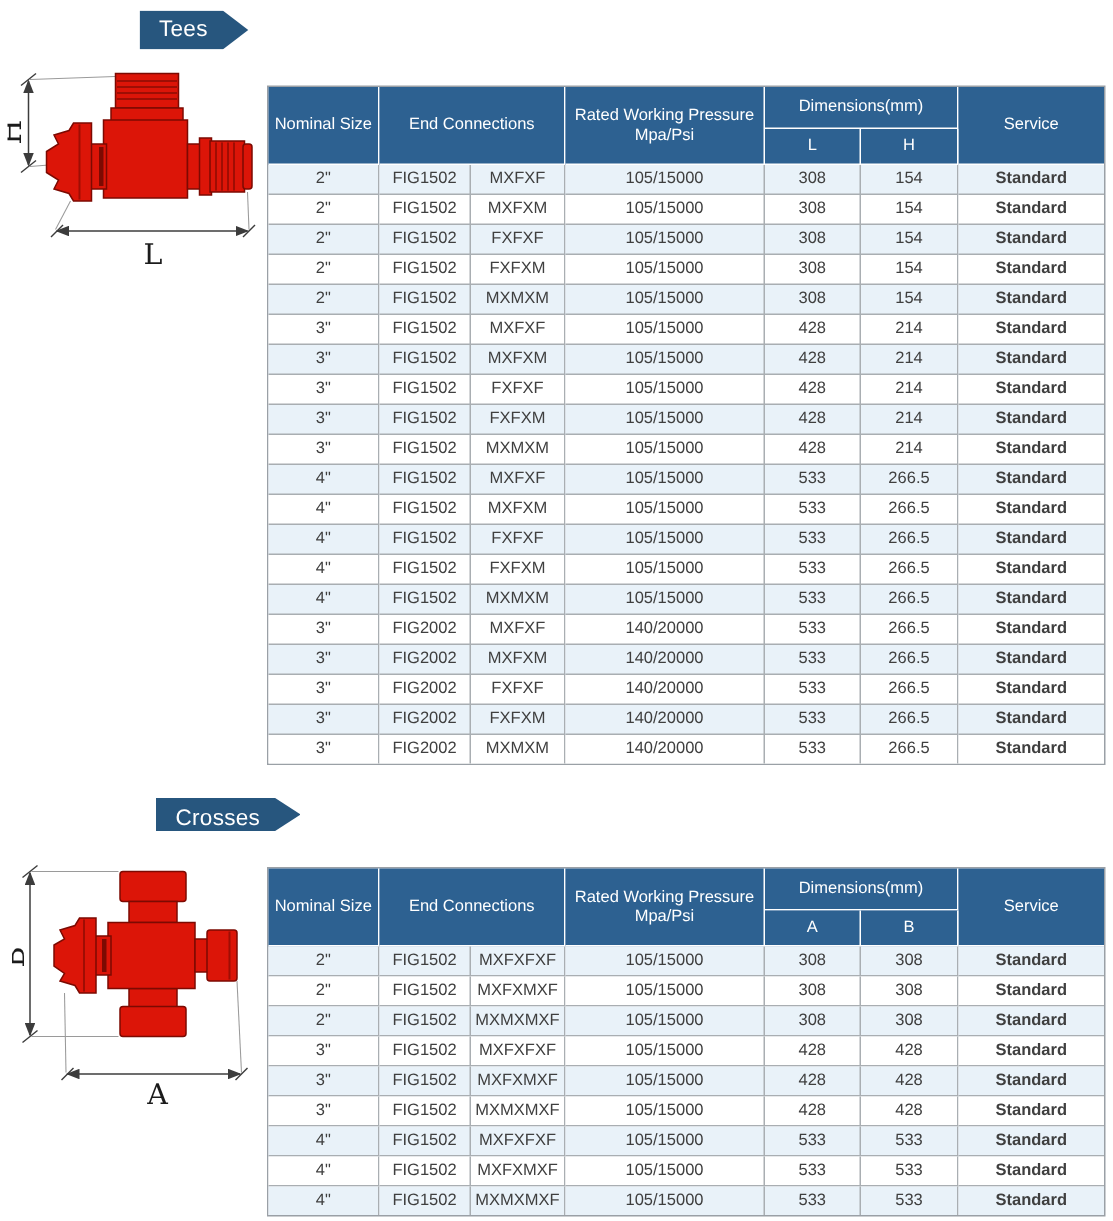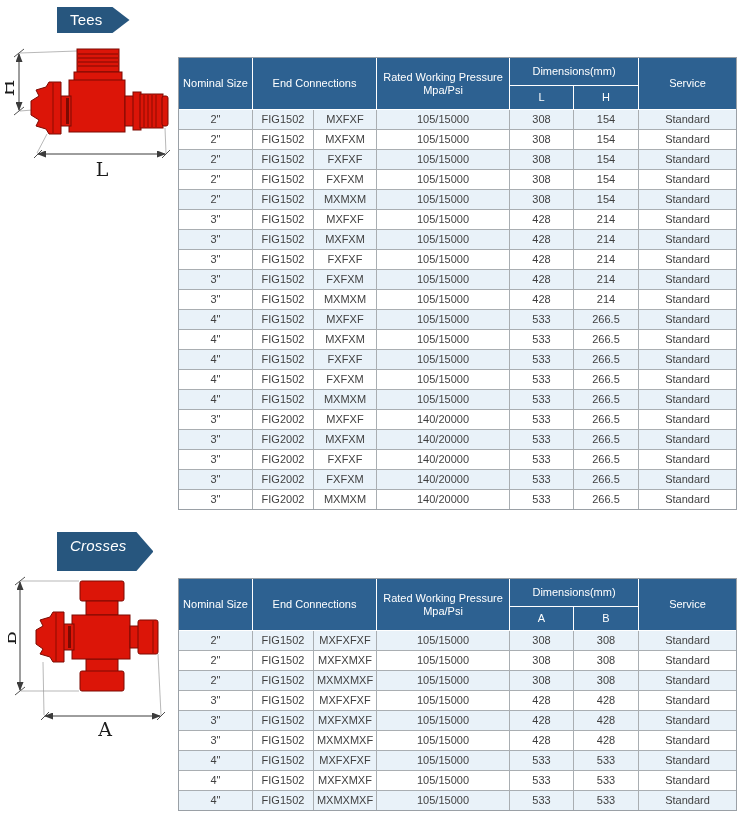--- a/index.html
+++ b/index.html
@@ -4,23 +4,24 @@
 <style>
   html,body{margin:0;padding:0;}
   body{background:#fff;font-family:"Liberation Sans",sans-serif;}
   #page{position:relative;width:742px;height:814px;background:#fff;overflow:hidden;}
 
   
   .banner{
     position:absolute;height:26px;background:var(--banner_blue,#27567e);color:#fff;
     font-size:15px;line-height:26px;padding:0 27px 0 13px;letter-spacing:.2px;
     clip-path:polygon(0 0, calc(100% - 17px) 0, 100% 50%, calc(100% - 17px) 100%, 0 100%);
+    margin-left:36px;
   }
   #tees-banner{left:57px;top:7px;}
-  #crosses-banner{left:57px;top:532px;height:39px;line-height:27px;font-style:italic;}
+  #crosses-banner{left:68px;top:532px;height:22px;line-height:27px;}
 
   
   .diagram{position:absolute;}
   #tee-diagram{left:5px;top:46px;width:170px;height:138px;}
   #cross-diagram{left:8px;top:570px;width:175px;height:168px;}
   .fit{fill:var(--fitting_red,#dc1508);stroke:var(--fitting_outline,#7c0a02);stroke-width:1;}
   .ridge{stroke:var(--fitting_ridge,#9e0e04);stroke-width:1.3;}
   .seam{fill:var(--fitting_outline,#7c0a02);}
   .dim{stroke:#3c3c3c;stroke-width:1;fill:none;}
   .tick{stroke:#3c3c3c;stroke-width:.9;}
@@ -42,21 +43,21 @@
   .spec-table th.no-right{border-right:none;margin-top:20px;}
   .spec-table thead tr:first-child th{height:25px;}
   .spec-table thead tr.subrow th{height:21px;}
   .spec-table td{
     font-size:11px;color:var(--cell_text,#3f3f3f);text-align:center;vertical-align:middle;
     height:19px;line-height:19px;padding:0 2px;white-space:nowrap;overflow:hidden;
     background:var(--row_white,#ffffff);
     border-right:1px solid var(--table_border,#a9aeb2);
     border-bottom:1px solid var(--table_border,#a9aeb2);
   }
-  .spec-table td:last-child{border-right:none;}
+  .spec-table td:last-child{border-right:none;font-weight:bold;}
   .spec-table tbody tr:last-child td{border-bottom:none;}
   .spec-table tbody tr:nth-child(odd) td{background:var(--row_alt,#e9f2f9);}
 </style>
 </head>
 <body>
 
 <div id="page">
 
   <div class="banner" id="tees-banner">Tees</div>
 

